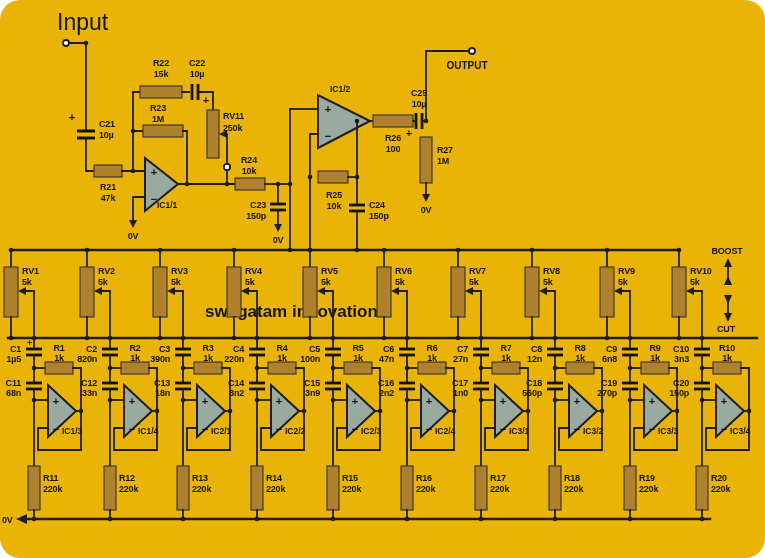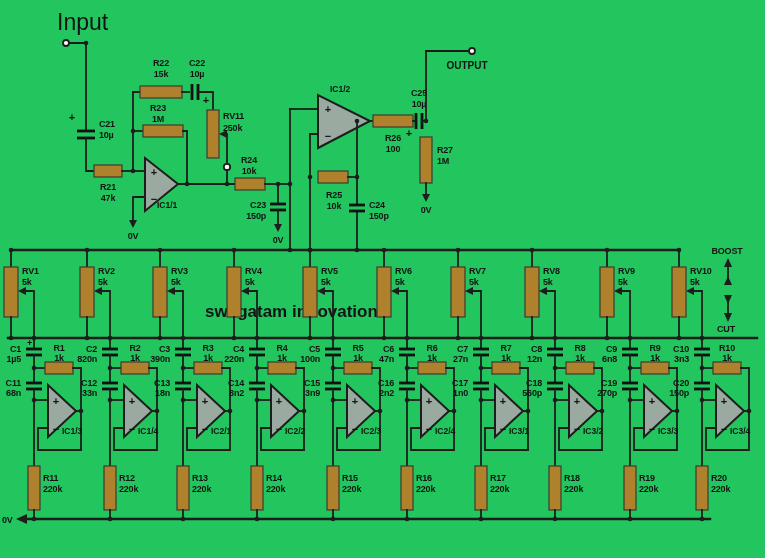--- a/index.html
+++ b/index.html
@@ -1,17 +1,17 @@
 <!DOCTYPE html>
 <html><head>
 <meta charset="utf-8">
 <style>
   html,body{margin:0;padding:0;background:#ffffff;}
-  .canvas{position:relative;width:765px;height:558px;background:#22c55e;overflow:hidden;
-          font-family:"Liberation Sans",sans-serif;}
+  .canvas{position:relative;width:765px;height:558px;background:#eab308;overflow:hidden;
+          font-family:"Liberation Sans",sans-serif;border-radius:20px;}
   svg{display:block}
   .w{stroke:#1d1d1d;stroke-width:1.8;fill:none;stroke-linecap:square}
   .bus{stroke-width:2.4}
   .plate{stroke:#111;stroke-width:2.8;fill:none}
   .res{fill:#b0812c;stroke:#3f3a30;stroke-width:1.2}
   .oa{fill:#9baaa0;stroke:#1d1d1d;stroke-width:2}
   .dot{fill:#1d1d1d}
   .ah{fill:#1d1d1d;stroke:none}
   .term{fill:#fffdf8;stroke:#1d1d1d;stroke-width:1.8}
   text{fill:#141414}

